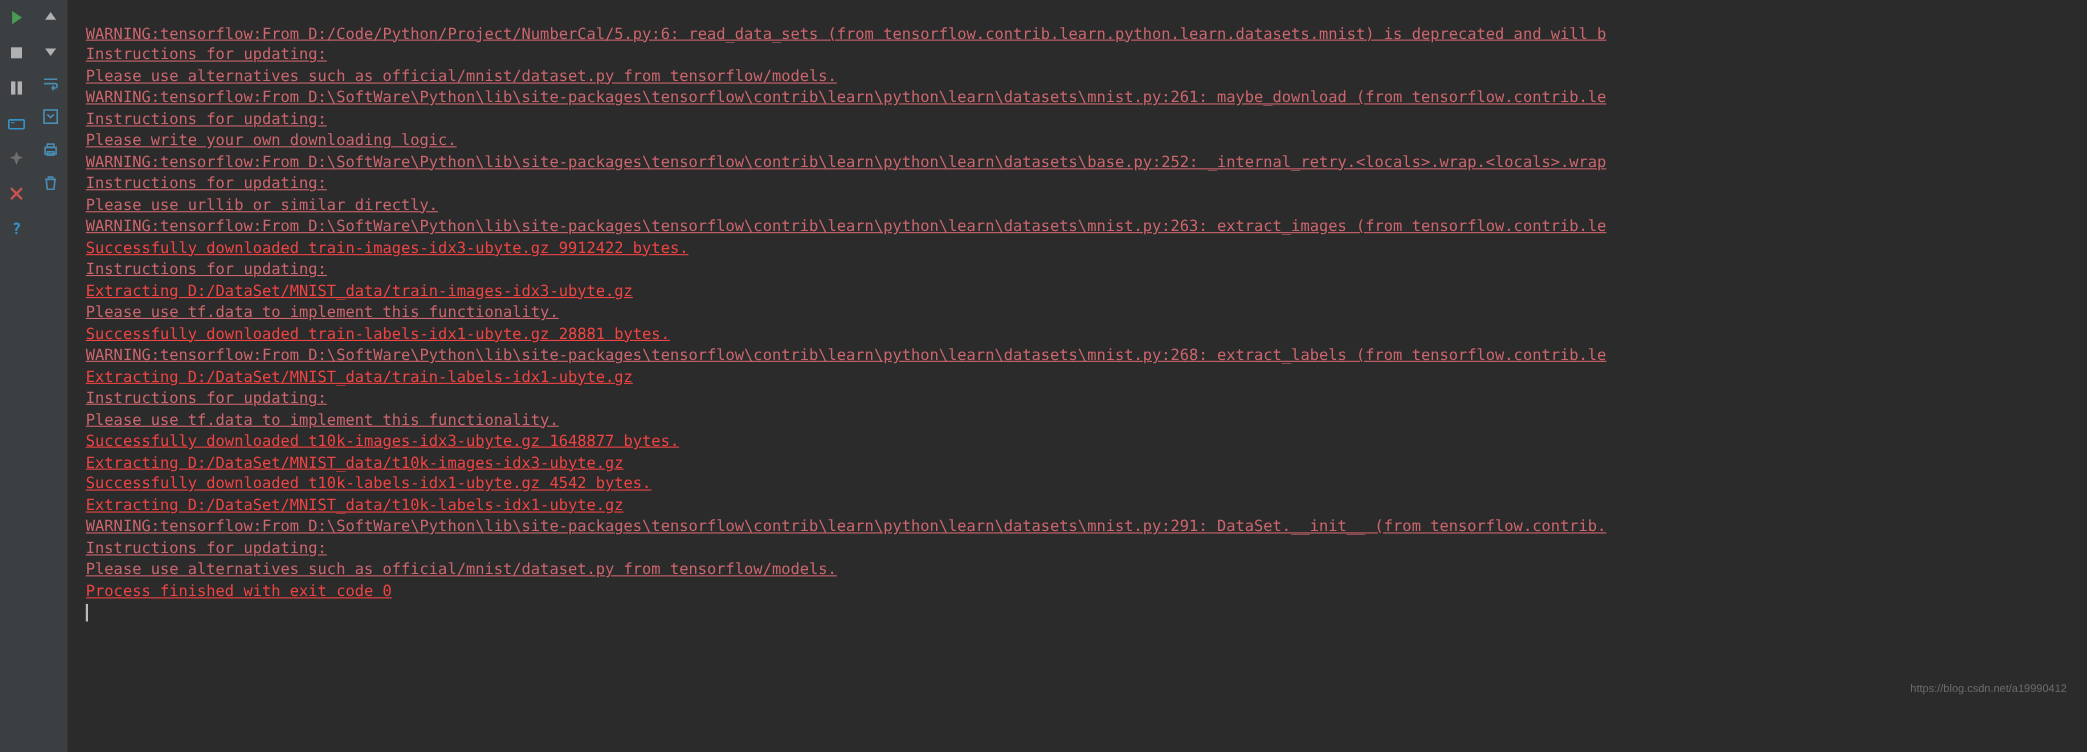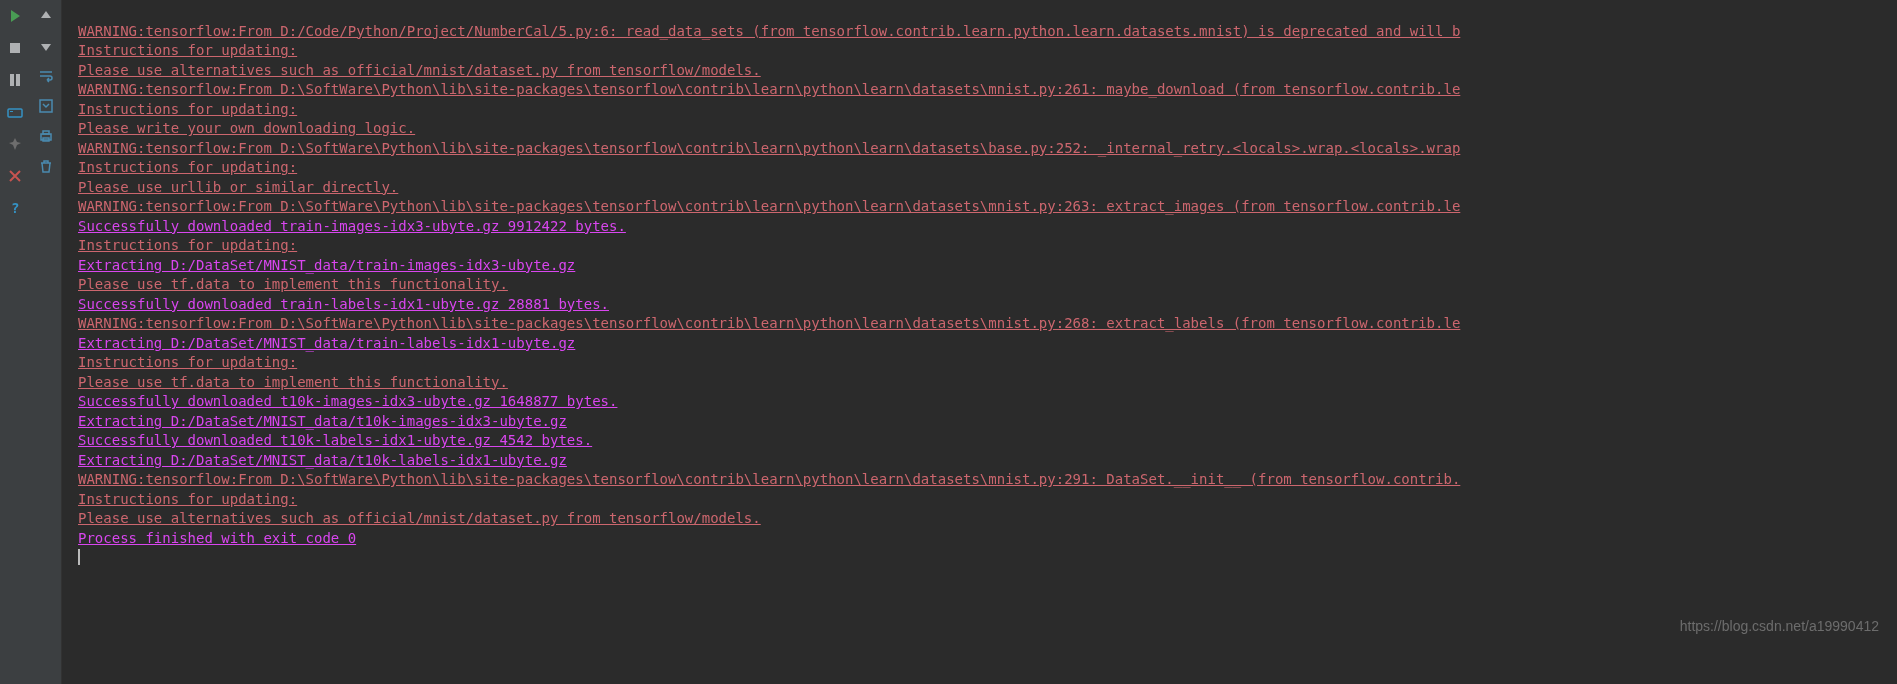--- a/index.html
+++ b/index.html
@@ -49,35 +49,35 @@
   flex: 1;
   background: #2b2b2b;
   padding: 2px 8px 4px 16px;
   line-height: 19.5px;
   white-space: pre;
   overflow: hidden;
   position: relative;
 }
 .line { white-space: pre; text-decoration: underline; }
 .warn { color: #cc666e; }
-.normal { color: #d946ef; }
+.normal { color: #ef4444; }
 .cursor {
   display: inline-block;
   width: 2px;
   height: 16px;
   background: #bbbbbb;
   vertical-align: text-bottom;
 }
 .watermark {
   position: absolute;
   right: 18px;
   bottom: 48px;
   color: #888;
   font-family: sans-serif;
-  font-size: 14px;
+  font-size: 10px;
   opacity: 0.7;
 }
 </style>
 </head>
 <body>
 
 <div class="left-gutter">
   <div class="icon-btn icon-play">
     <svg viewBox="0 0 16 16">
         <path d="M4 2 L13 8 L4 14 Z"></path>

